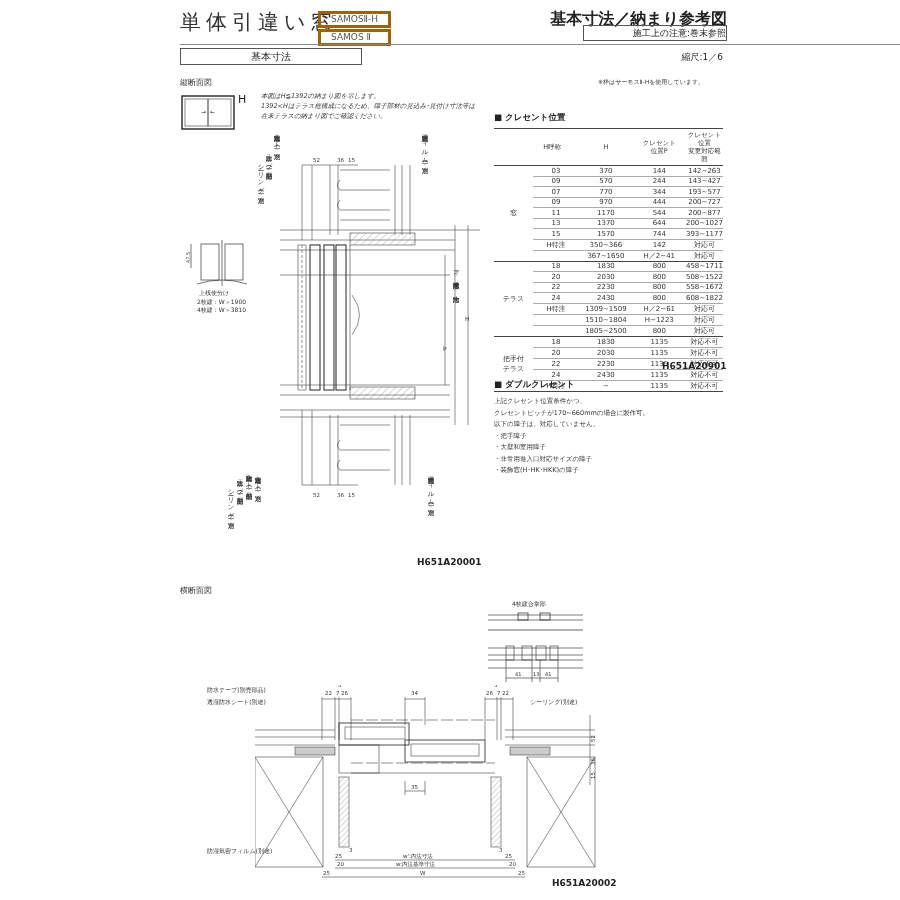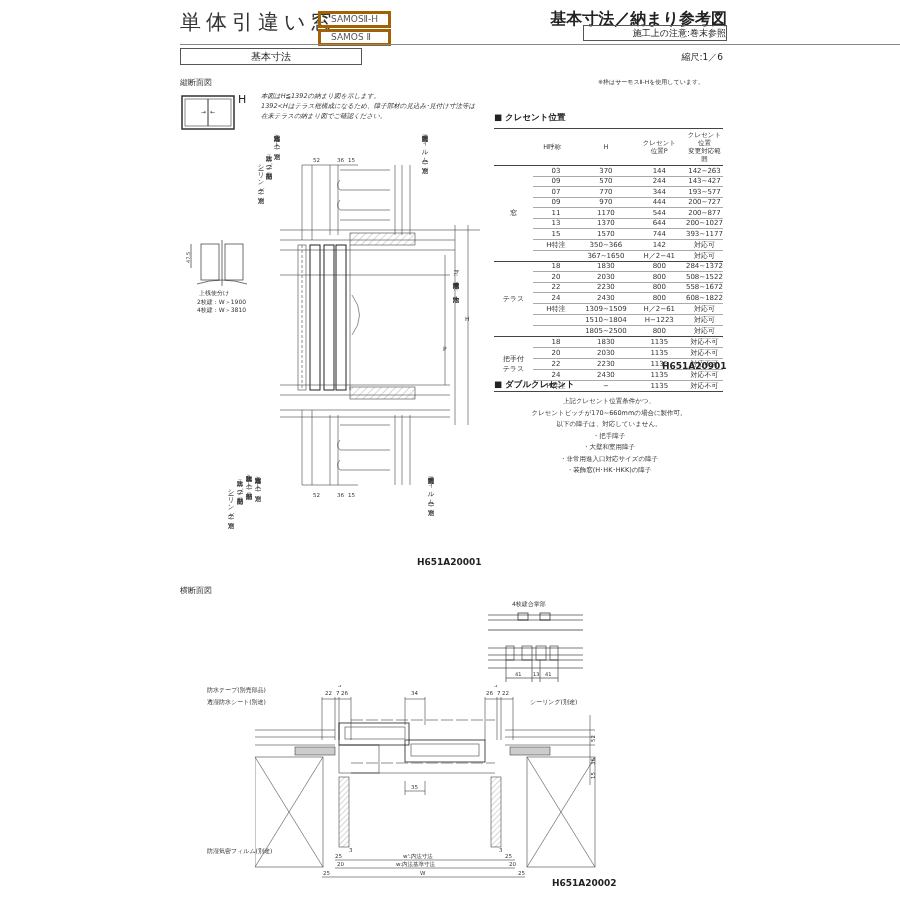--- a/index.html
+++ b/index.html
@@ -227,21 +227,21 @@
         <td></td>
         <td>367~1650</td>
         <td>H／2−41</td>
         <td>対応可</td>
       </tr>
       <tr>
         <td rowspan="7" style="white-space: pre-line; border-bottom: 1.5px solid rgb(68, 68, 68);">テラス</td>
         <td>18</td>
         <td>1830</td>
         <td>800</td>
-        <td>284~1372</td>
+        <td>458~1711</td>
       </tr>
       <tr>
         <td>20</td>
         <td>2030</td>
         <td>800</td>
         <td>508~1522</td>
       </tr>
       <tr>
         <td>22</td>
         <td>2230</td>
@@ -302,21 +302,21 @@
         <td>H特注</td>
         <td>−</td>
         <td>1135</td>
         <td>対応不可</td>
       </tr>
     </tbody>
 </table>
 <div class="abs code" style="left:662px;top:361px;">H651A20901</div>
 
 <div class="abs hd" style="left:494px;top:379px;">■ <span>ダブルクレセント</span></div>
-<div class="abs dbl-text" style="left:494px;top:396px;width:230px;text-align:center;">
+<div class="abs dbl-text" style="left:494px;top:396px;width:230px;">
   <div>上記クレセント位置条件かつ、</div>
   <div>クレセントピッチが170~660mmの場合に製作可。</div>
   <div>以下の障子は、対応していません。</div>
   <div>・把手障子</div>
   <div>・大壁和室用障子</div>
   <div>・非常用進入口対応サイズの障子</div>
   <div>・装飾窓(H･HK･HKK)の障子</div>
 </div>
 
 <div class="abs sec-label" style="left:180px;top:585px;">横断面図</div>

